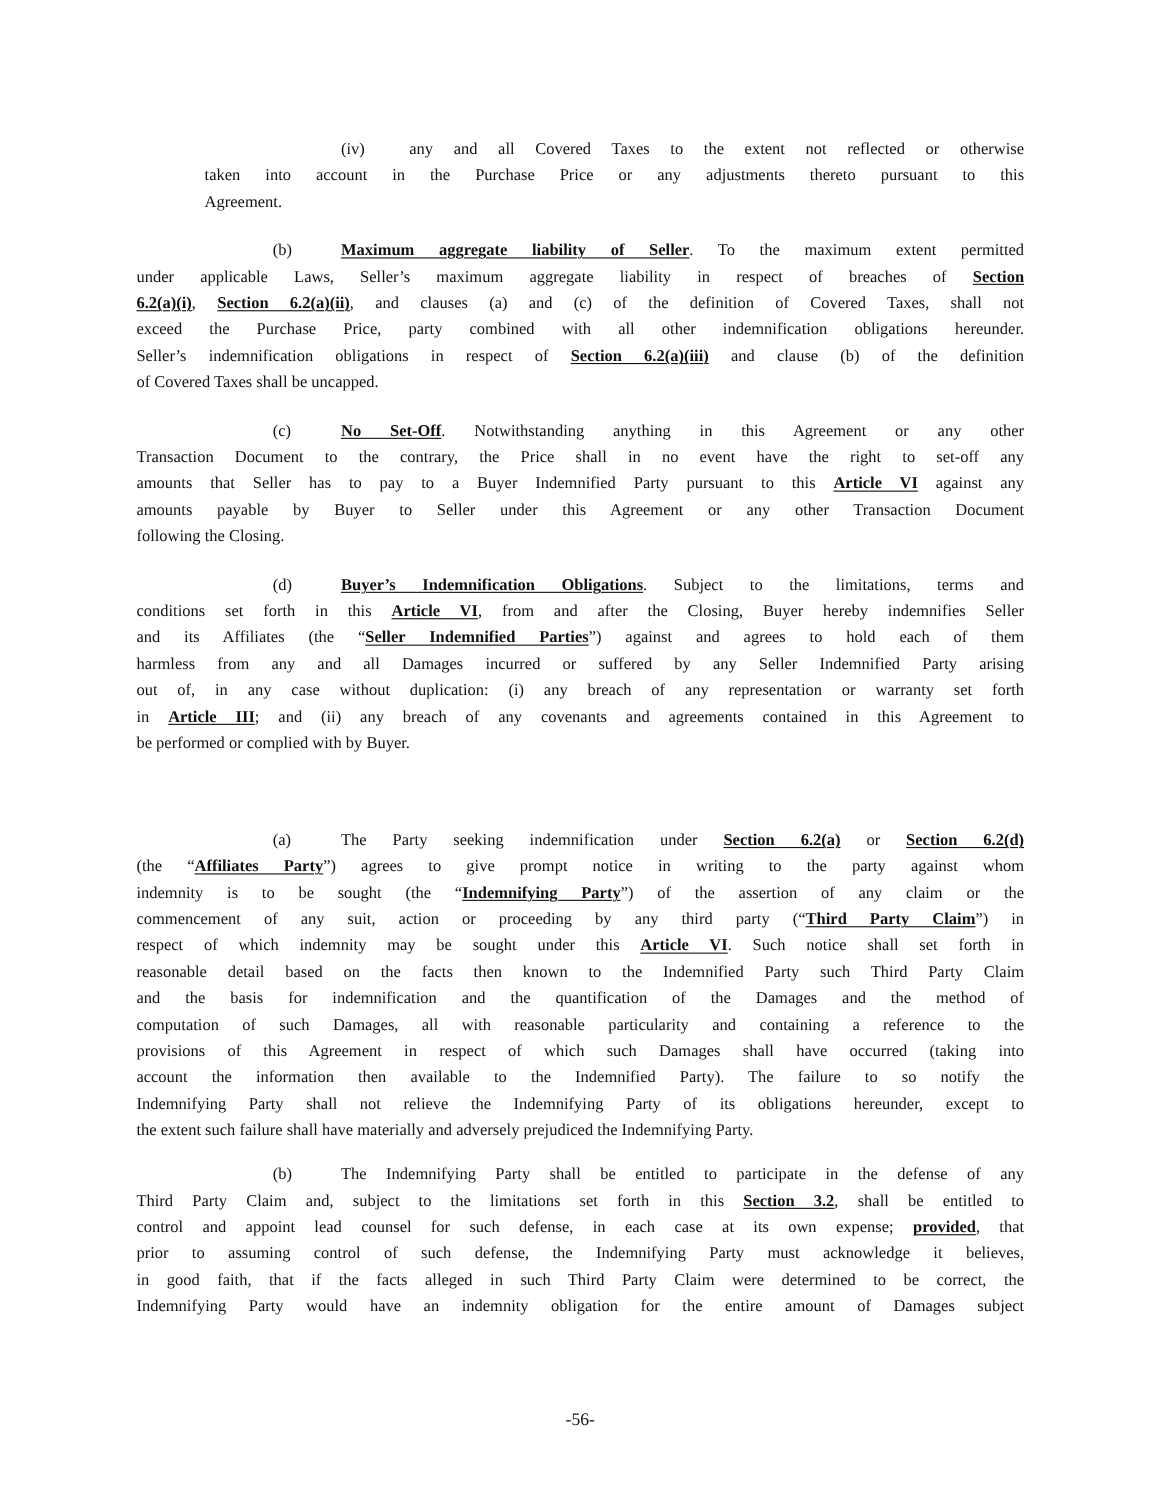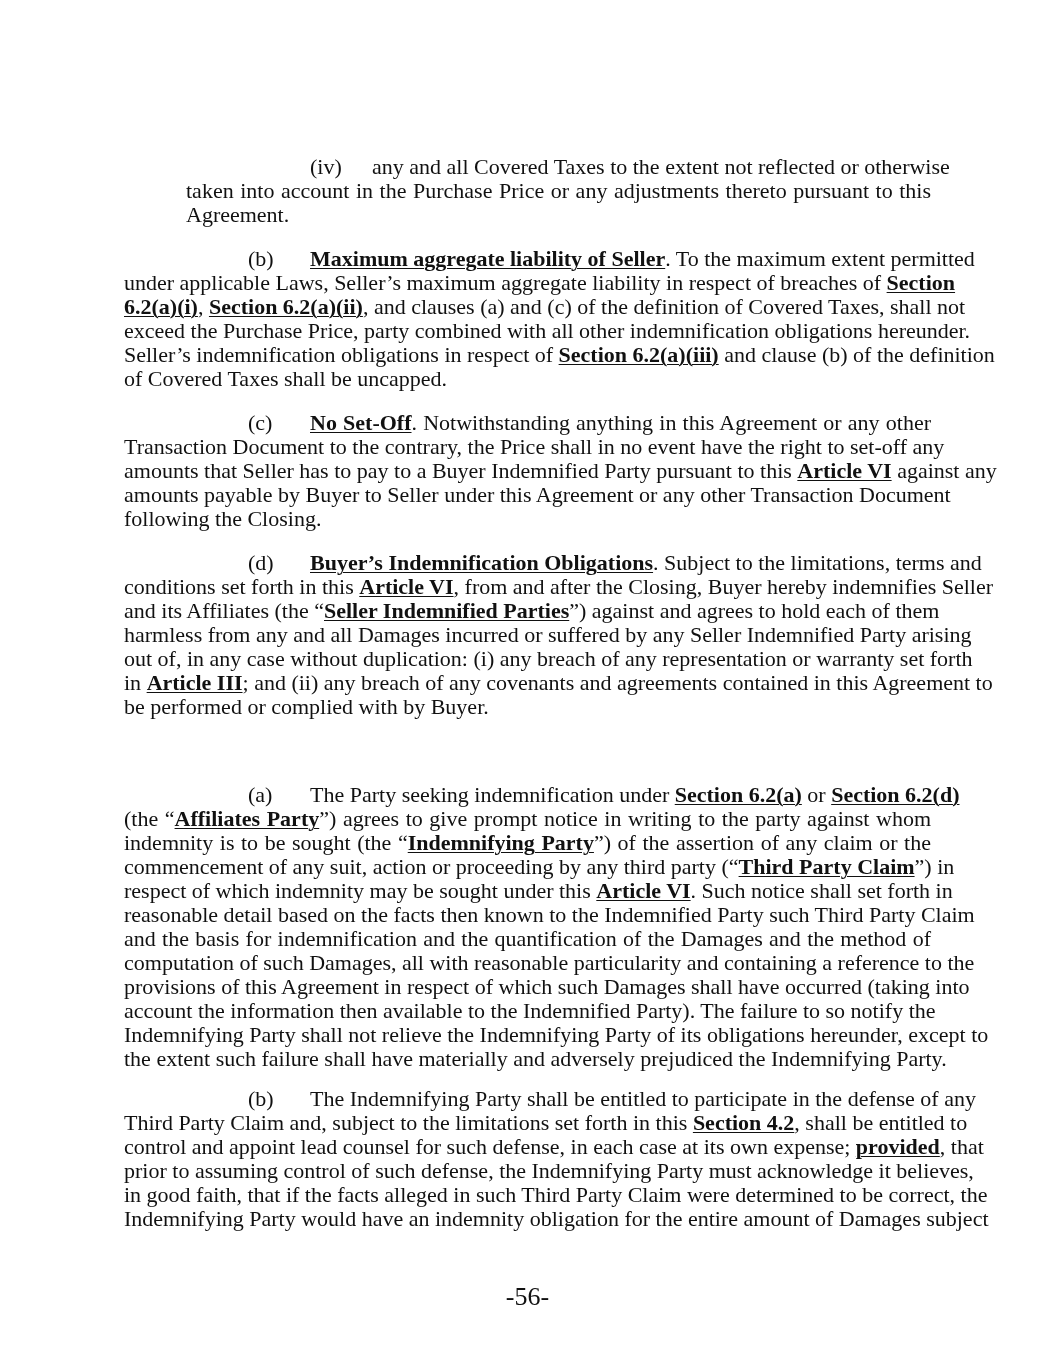--- a/index.html
+++ b/index.html
@@ -1,27 +1,27 @@
 <!DOCTYPE html>
 <html><head>
 <meta charset="utf-8">
 <style>
   html, body { margin: 0; padding: 0; background: #ffffff; }
   body { width: 1055px; height: 1365px; position: relative; overflow: hidden;
          font-family: "Liberation Serif", serif; color: #111; }
   .page { position: absolute; left: 0; top: 0; width: 1055px; height: 1365px; }
-  .line { position: absolute; left: 124px; width: 807px; font-size: 22px;
+  .line { position: absolute; left: 124px; width: 807px; font-size: 15px;
           line-height: 24px; white-space: nowrap; text-align: justify;
-          text-align-last: justify; margin-top: 31px; }
+          text-align-last: justify; }
   .line.last { text-align-last: left; }
   .line.ind2 { left: 186px; width: 745px; }
   .u { text-decoration: underline; text-underline-offset: 2px; text-decoration-thickness: 1px; font-weight: bold; }
   .lab { display: inline-block; }
   .pnum { position: absolute; top: 1282px; left: 0; width: 1055px; text-align: center;
-          font-size: 26px; }
+          font-size: 16px; }
 </style>
 </head>
 <body>
 
 <div class="page">
 
   <div>
     <div class="line last" style="top:124px; left:310px; width:621px; text-align-last:justify;"><span class="lab" style="width:62px">(iv)</span><span>any and all Covered Taxes to the extent not reflected or otherwise</span></div>
     <div class="line ind2" style="top:148px;">taken into account in the Purchase Price or any adjustments thereto pursuant to this</div>
     <div class="line ind2 last" style="top:172px;">Agreement.</div>
@@ -65,21 +65,21 @@
     <div class="line" style="top:896px;">and the basis for indemnification and the quantification of the Damages and the method of</div>
     <div class="line" style="top:920px;">computation of such Damages, all with reasonable particularity and containing a reference to the</div>
     <div class="line" style="top:944px;">provisions of this Agreement in respect of which such Damages shall have occurred (taking into</div>
     <div class="line" style="top:968px;">account the information then available to the Indemnified Party).  The failure to so notify the</div>
     <div class="line" style="top:992px;">Indemnifying Party shall not relieve the Indemnifying Party of its obligations hereunder, except to</div>
     <div class="line last" style="top:1016px;">the extent such failure shall have materially and adversely prejudiced the Indemnifying Party.</div>
   </div>
 
   <div>
     <div class="line" style="top:1056px; left:248px; width:683px;"><span class="lab" style="width:62px">(b)</span><span>The Indemnifying Party shall be entitled to participate in the defense of any</span></div>
-    <div class="line" style="top:1080px;"><span>Third Party Claim and, subject to the limitations set forth in this </span><span class="u">Section 4.2</span><span>, shall be entitled to</span></div>
+    <div class="line" style="top:1080px;"><span>Third Party Claim and, subject to the limitations set forth in this </span><span class="u">Section 3.2</span><span>, shall be entitled to</span></div>
     <div class="line" style="top:1104px;"><span>control and appoint lead counsel for such defense, in each case at its own expense; </span><span class="u">provided</span><span>, that</span></div>
     <div class="line" style="top:1128px;">prior to assuming control of such defense, the Indemnifying Party must acknowledge it believes,</div>
     <div class="line" style="top:1152px;">in good faith, that if the facts alleged in such Third Party Claim were determined to be correct, the</div>
     <div class="line" style="top:1176px;">Indemnifying Party would have an indemnity obligation for the entire amount of Damages subject</div>
   </div>
 
   <div class="pnum">-56-</div>
 </div>
 
 </body></html>

